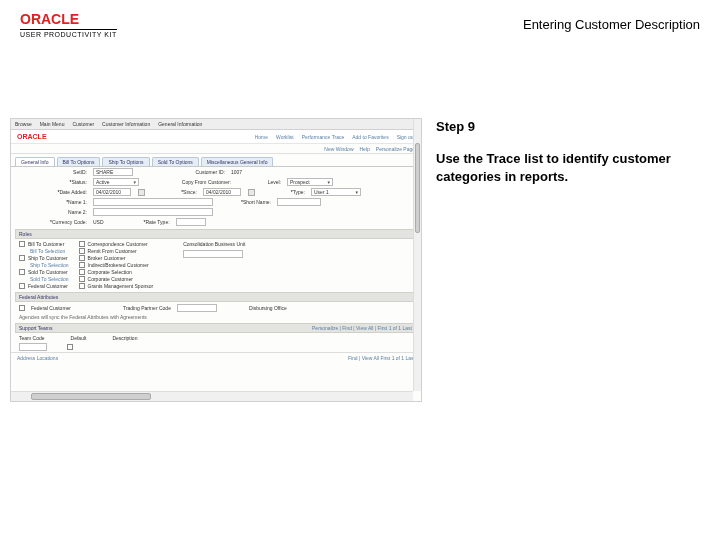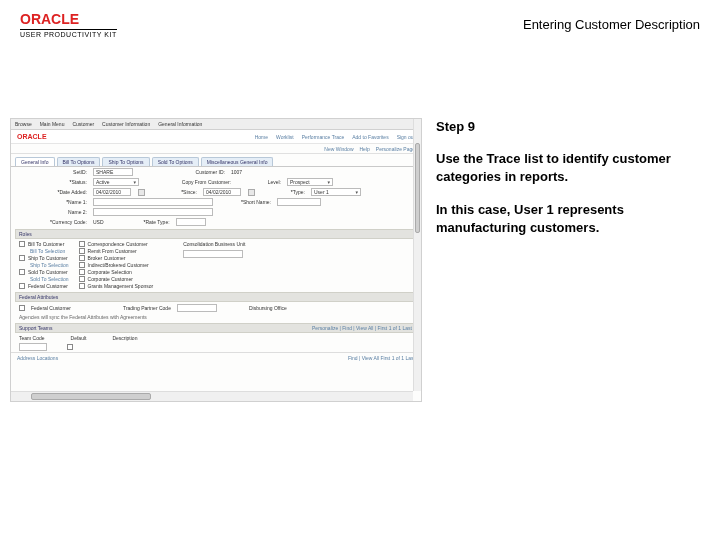--- a/index.html
+++ b/index.html
@@ -263,15 +263,14 @@
     <div class="scrollbar-h">
         <div class="thumb"></div>
       </div>
   </div>
 
   <div class="instructions">
     <p>Step 9</p>
     <p>
       <span>Use the </span><b>Trace</b><span> list to identify customer categories in reports.</span>
     </p>
-    <p>In this case, User 1 represents manufacturing customers.</p>
   </div>
 </div>
 
 </body></html>

